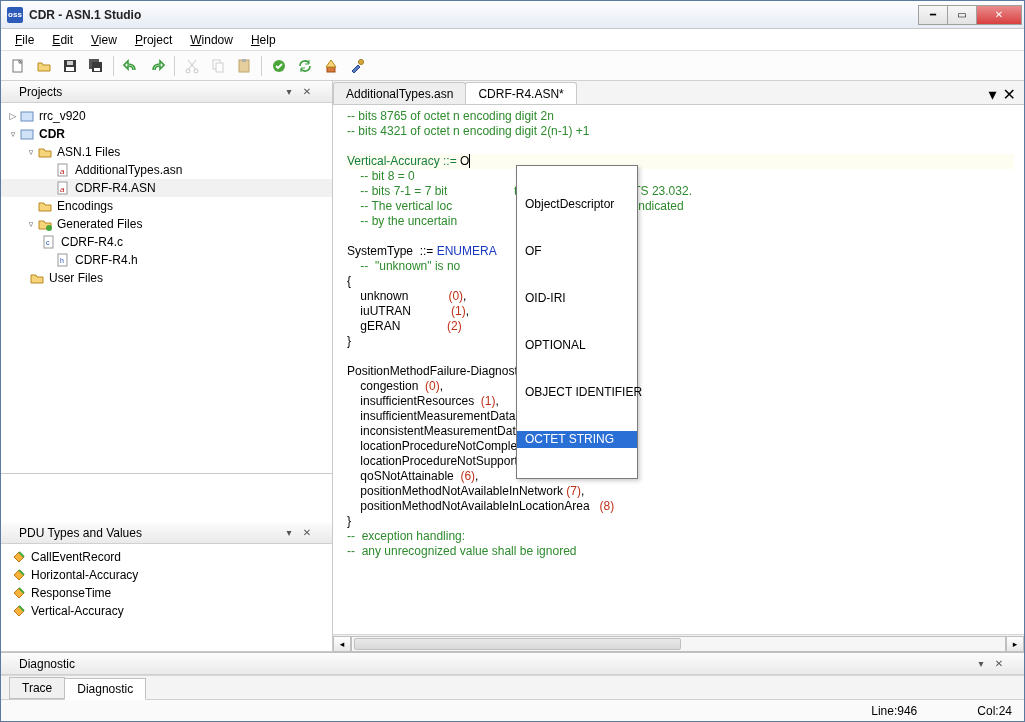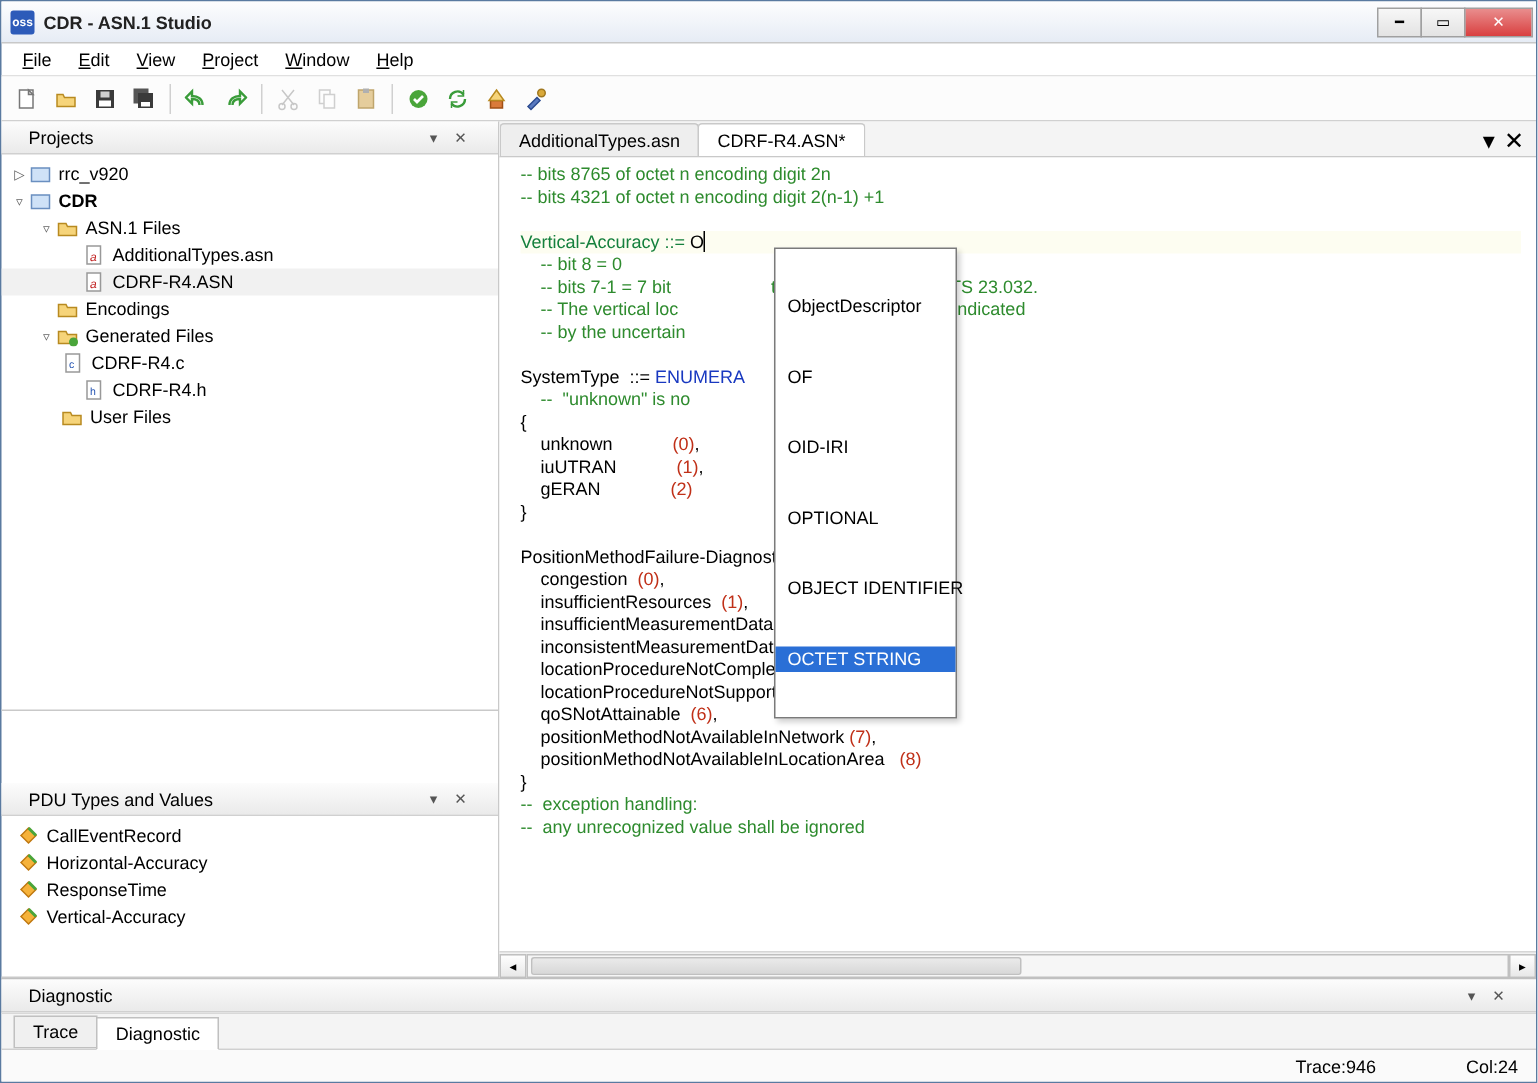--- a/index.html
+++ b/index.html
@@ -251,21 +251,21 @@
             </div>
           <div class="trow" style="padding-left:54px">
               <span class="ticon">
                 <svg width="14" height="14">
                   <rect x="2" y="1" width="9" height="12" fill="#fff" stroke="#999"></rect>
                   <text x="4" y="10" font-size="7" fill="#2050b0">h</text>
                 </svg>
               </span>
               <span>CDRF-R4.h</span>
             </div>
-          <div class="trow" style="padding-left:39px">
+          <div class="trow" style="padding-left:28px">
               <span class="ticon">
                 <svg width="14" height="14">
                   <path d="M1 4h5l1 2h6v6H1z" fill="#f6d47a" stroke="#b88a20"></path>
                 </svg>
               </span>
               <span>User Files</span>
             </div>
         </div>
       </div>
 
@@ -388,20 +388,20 @@
       <span class="pbtn">✕</span>
     </div>
     <div class="bottom-tabs">
       <div class="btab">Trace</div>
       <div class="btab active">Diagnostic</div>
     </div>
   </div>
 
   <div class="statusbar">
     <span class="spacer"></span>
-    <span>Trace: </span>
+    <span>Line: </span>
       <span>946</span>
     <span style="width:60px"></span>
     <span>Col: </span>
       <span>24</span>
   </div>
 
 </div>
 
 </body></html>

